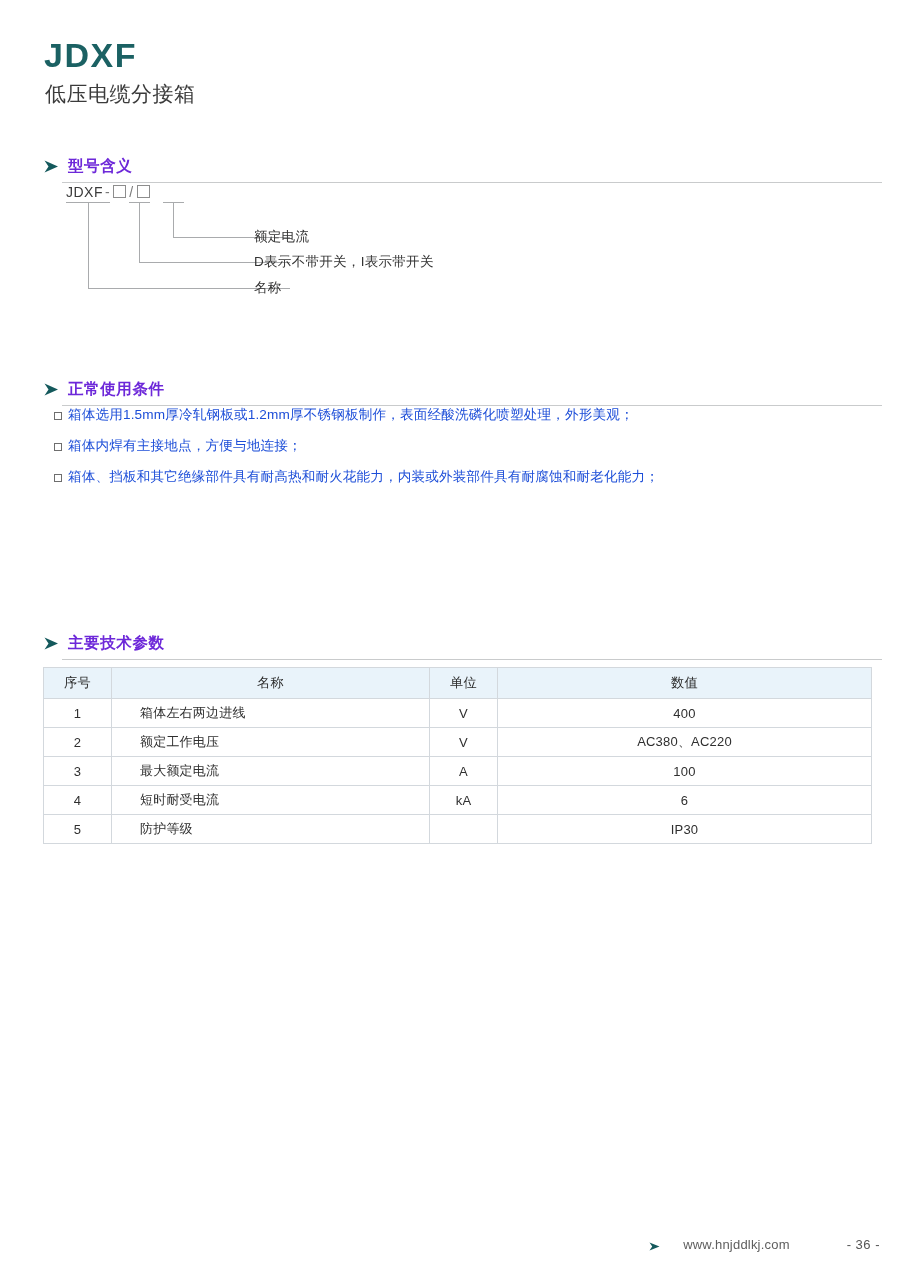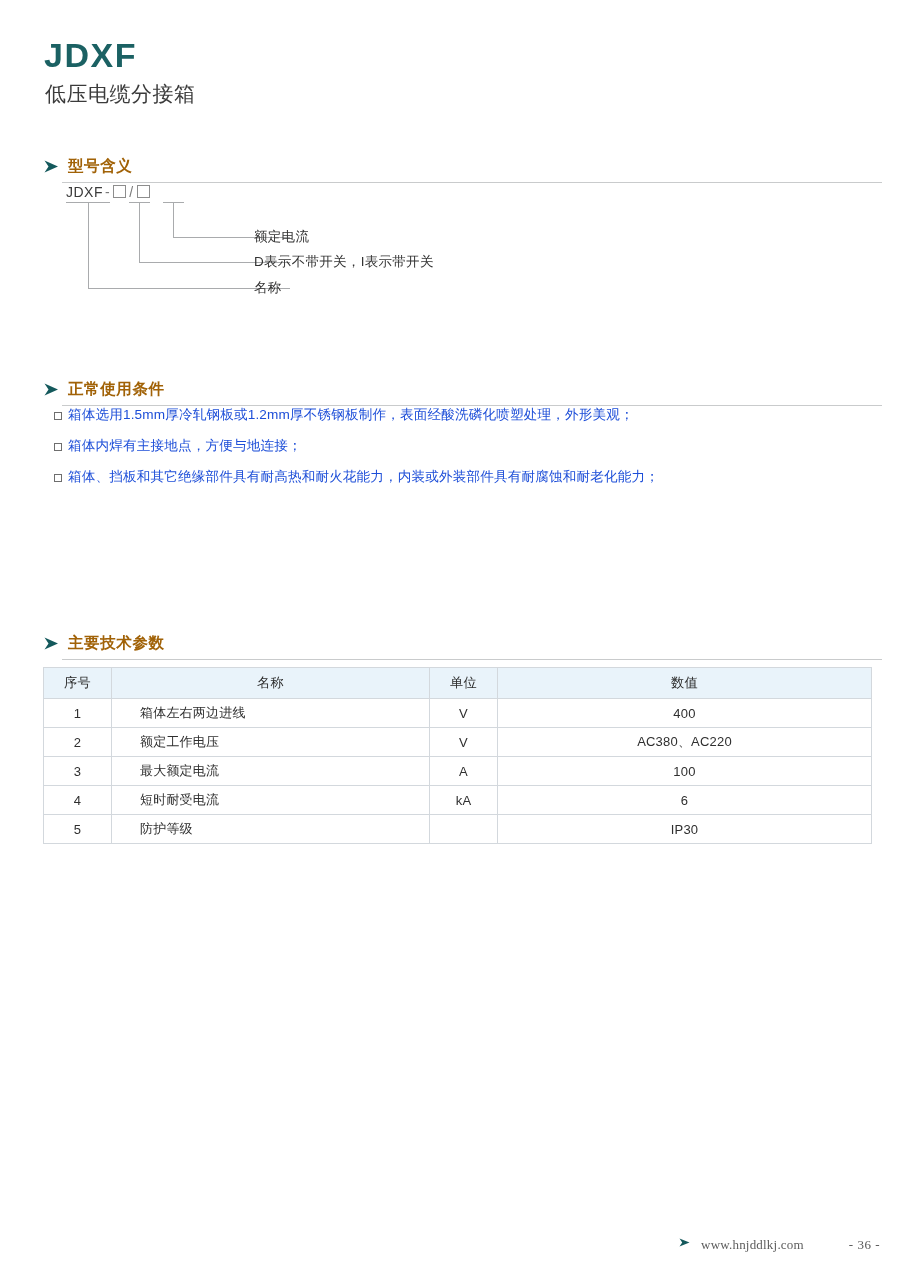--- a/index.html
+++ b/index.html
@@ -60,21 +60,21 @@
   }
   .arrow-icon {
     width: 15px;
     height: 13px;
     flex: 0 0 auto;
     display: block;
   }
   .section-title {
     font-size: 15.5px;
     font-weight: bold;
-    color: #a16207;
+    color: #6d28d9;
     letter-spacing: 0.6px;
     line-height: 1;
   }
   .section-rule {
     margin-left: 18px;
     margin-top: 5px;
     height: 1px;
     background: #c9cbcc;
     width: 820px;
   }
@@ -198,26 +198,25 @@
     left: 0;
     top: 1238px;
     width: 900px;
     height: 22px;
   }
   .footer-inner {
     position: absolute;
     right: 20px;
     top: 0;
     display: flex;
-    align-items: flex-start;
-    gap: 11px;
+    align-items: flex-end;
+    gap: 23px;
     font-size: 13px;
     color: #5e5e5e;
     line-height: 1;
-    font-family: Liberation Serif, serif;
   }
   .footer-arrow {
     width: 11px;
     height: 9px;
     display: block;
   }
   .footer-site { letter-spacing: 0.2px; }
   .footer-page {
     margin-left: 34px;
     color: #555555;

